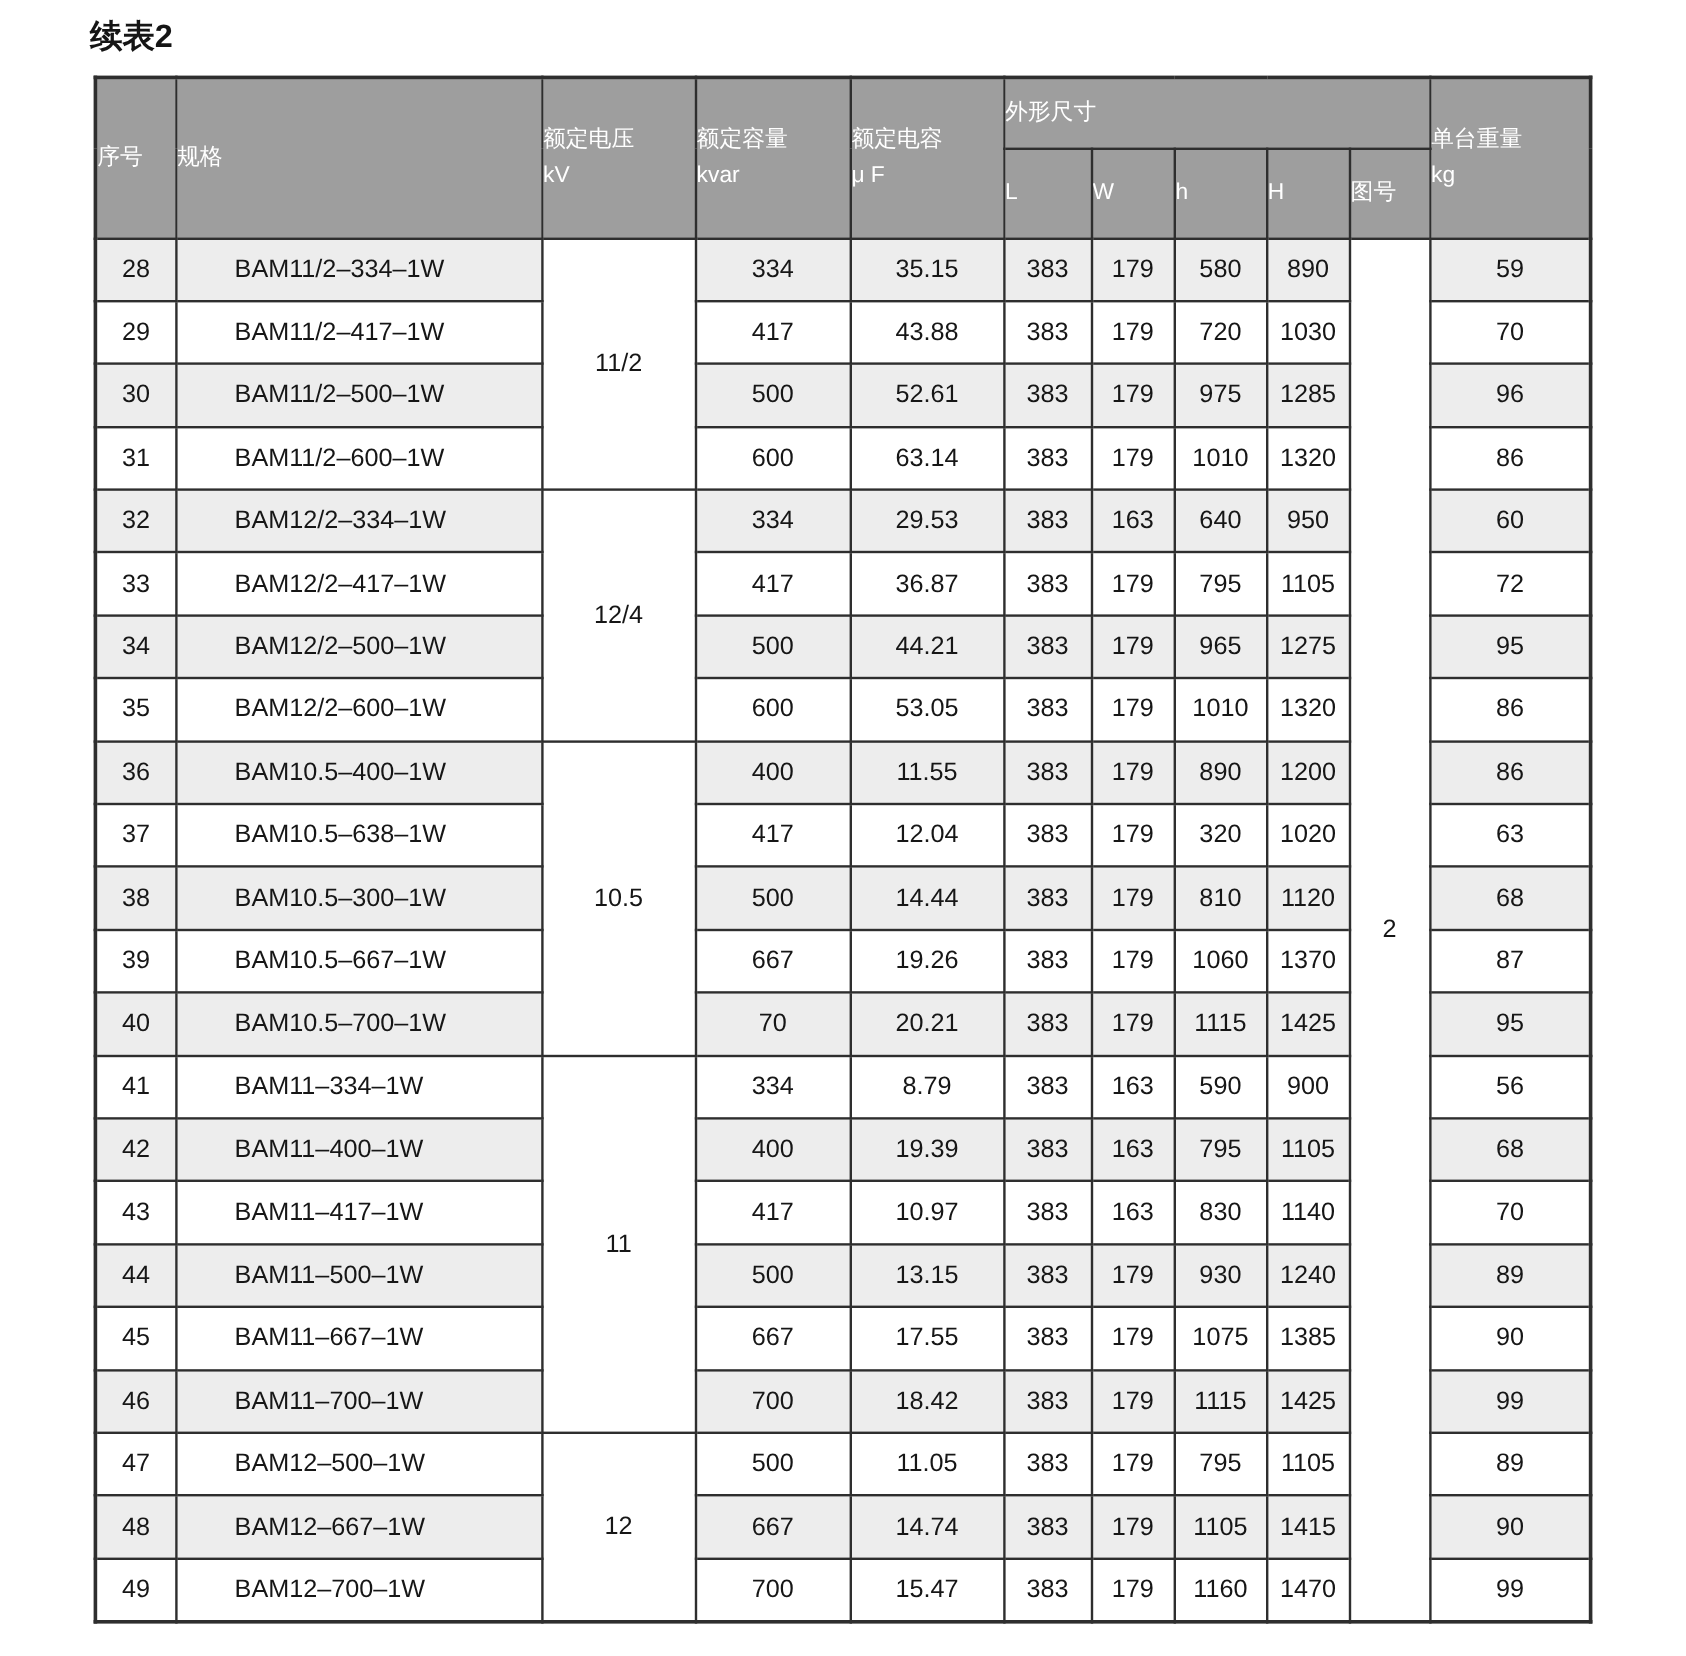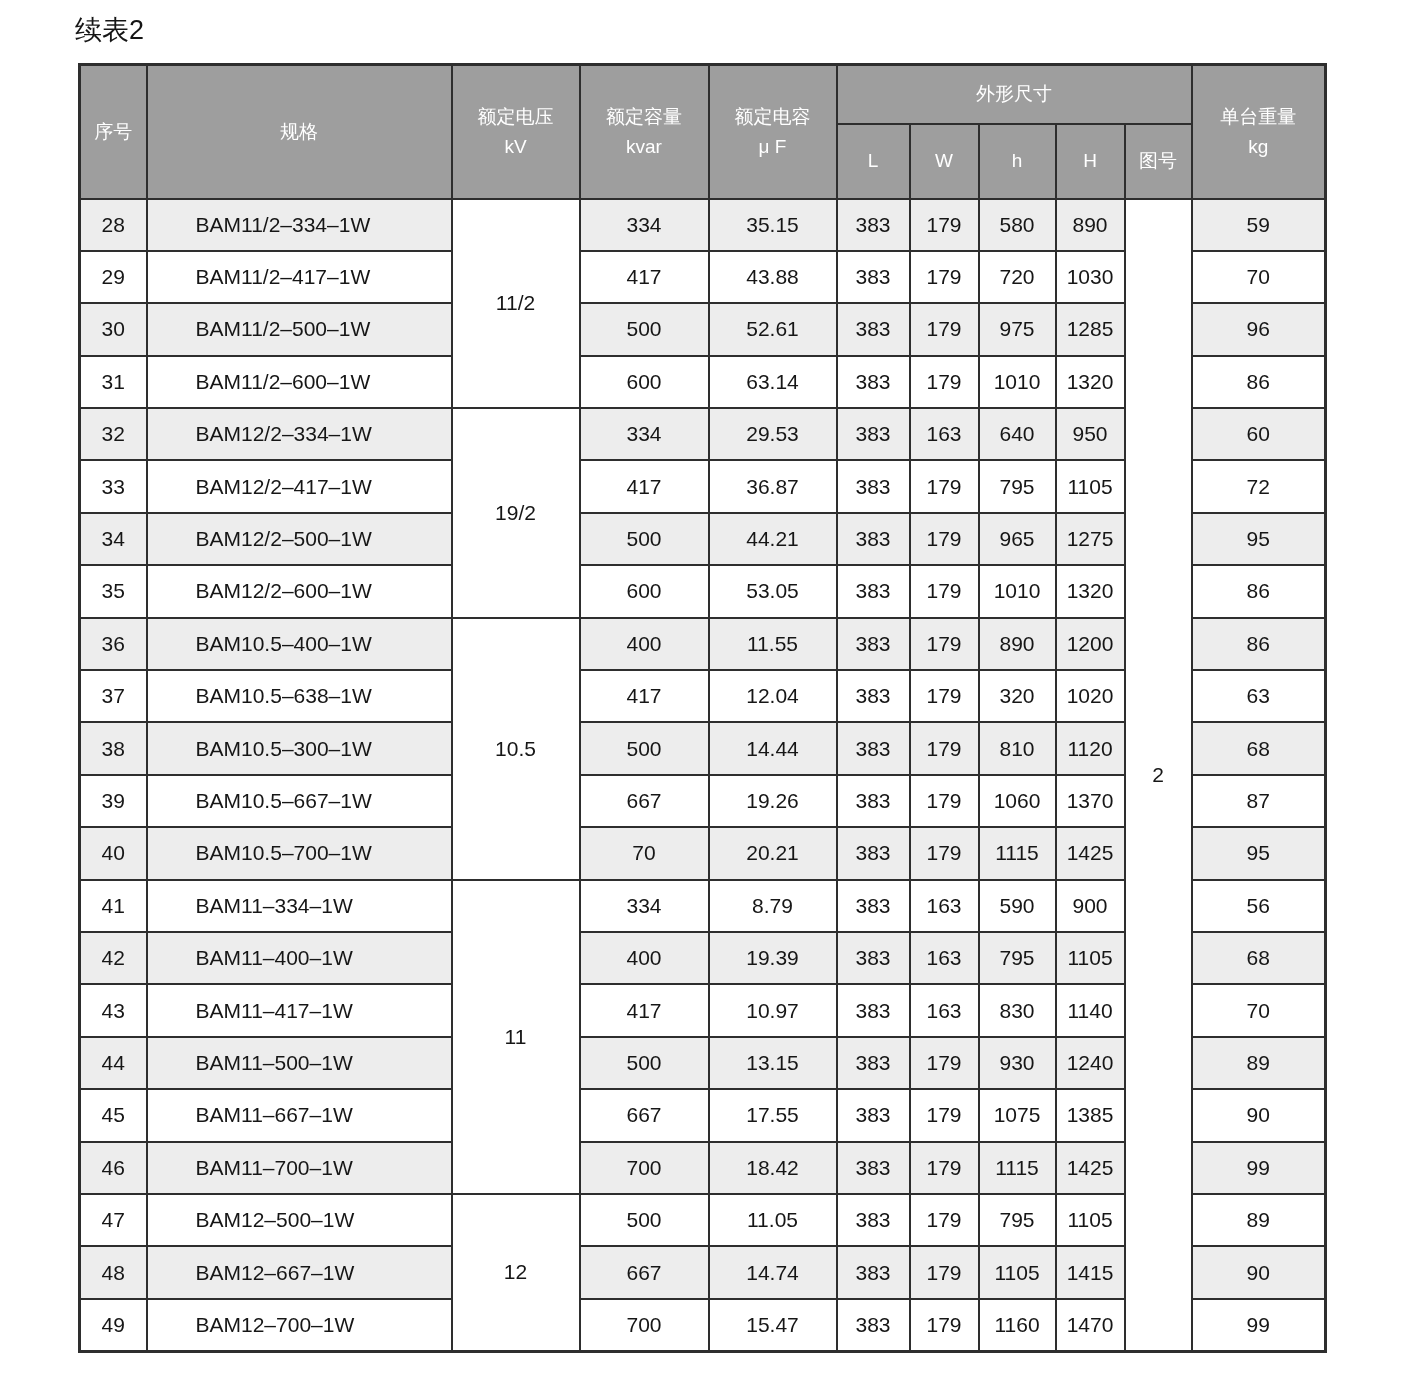--- a/index.html
+++ b/index.html
@@ -5,37 +5,37 @@
   * { margin:0; padding:0; box-sizing:border-box; }
   html,body { background:#ffffff; }
   body {
     width:1405px; height:1380px; position:relative;
     font-family:"Liberation Sans", sans-serif;
     color:#111;
   }
   .page { position:absolute; inset:0; background:#fff; overflow:hidden; }
   .doc-title {
     position:absolute; left:75px; top:12px;
-    font-size:27px; font-weight:400; color:#151515;
+    font-size:27px; font-weight:700; color:#151515;
   }
   table.spec-table {
     position:absolute; left:78px; top:63px;
     width:1246px; table-layout:fixed;
     border-collapse:collapse;
     border:3px solid #2e2e2e;
   }
   .spec-table th, .spec-table td {
     border:2px solid #2e2e2e;
     vertical-align:middle;
     overflow:hidden;
   }
   .spec-table thead th {
     background:#9e9e9e; color:#ffffff;
     font-weight:400; font-size:19px;
-    text-align:center; line-height:30px;
+    text-align:left; line-height:30px;
   }
   .spec-table thead tr.hr1 { height:59px; }
   .spec-table thead tr.hr2 { height:75px; }
   .spec-table tbody tr { height:52.4px; }
   .spec-table tbody td {
     font-size:21px; text-align:center; background:#ffffff; color:#161616;
   }
   .spec-table tbody tr.shade td { background:#ededed; }
   .spec-table tbody td.spec { text-align:left; padding-left:48px; }
   .spec-table tbody td.vcell,
@@ -136,21 +136,21 @@
         <td>383</td>
         <td>179</td>
         <td>1010</td>
         <td>1320</td>
         <td>86</td>
       </tr>
 
       <tr class="shade">
         <td>32</td>
         <td class="spec">BAM12/2–334–1W</td>
-        <td class="vcell" rowspan="4">19/2</td>
+        <td class="vcell" rowspan="4">12/4</td>
         <td>334</td>
         <td>29.53</td>
         <td>383</td>
         <td>163</td>
         <td>640</td>
         <td>950</td>
         <td>60</td>
       </tr>
       <tr>
         <td>33</td>

